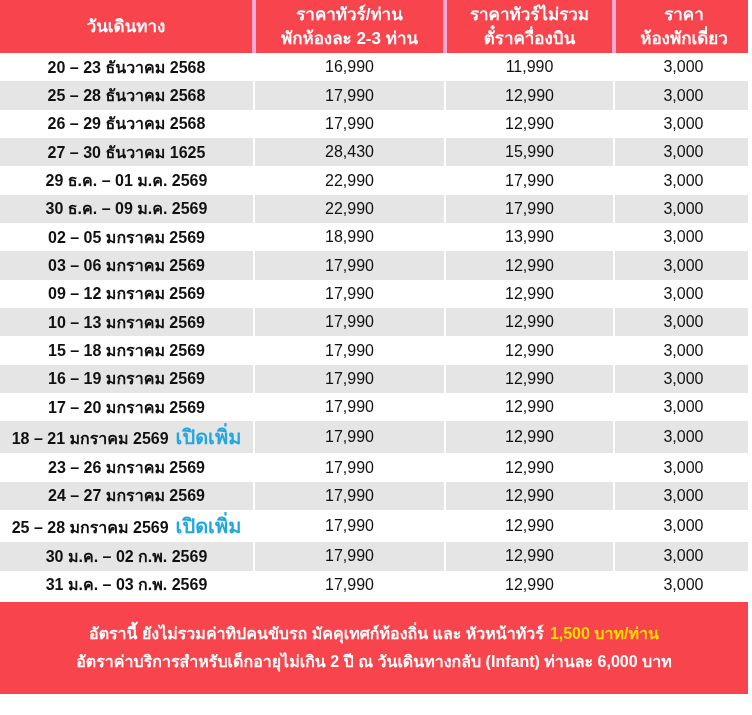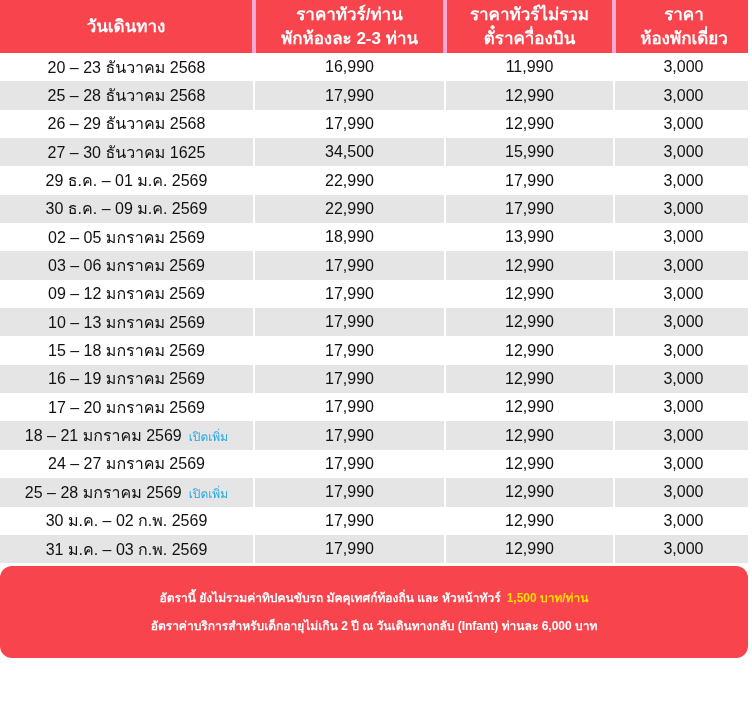--- a/index.html
+++ b/index.html
@@ -45,41 +45,40 @@
   tbody td {
     height: 28.35px;
     padding: 0 4px;
     text-align: center;
     vertical-align: middle;
     font-size: 16px;
     color: var(--ink);
     white-space: nowrap;
     border-left: 2px solid #ffffff;
   }
-  tbody td:first-child { border-left: none; }
+  tbody td:first-child { border-left: none; font-weight: bold; }
   tbody tr:nth-child(even) td { background: var(--stripe); }
   .note {
     color: var(--blue);
-    font-size: 12px;
+    font-size: 20px;
     margin-left: 7px;
   }
   .footer {
     margin-top: 3px;
     height: 92px;
     background: var(--red);
     color: #ffffff;
     font-weight: 700;
-    font-size: 12px;
+    font-size: 16px;
     line-height: 28px;
     display: flex;
     flex-direction: column;
     align-items: center;
     justify-content: center;
     text-align: center;
-    border-radius: 12px;
   }
   .footer .highlight {
     color: var(--yellow);
     margin-left: 6px;
   }
 </style>
 </head>
 <body>
 
 <div class="page">
@@ -128,21 +127,21 @@
 
     <tr>
       <td><span>26 – 29 ธันวาคม 2568</span></td>
       <td>17,990</td>
       <td>12,990</td>
       <td>3,000</td>
     </tr>
 
     <tr>
       <td><span>27 – 30 ธันวาคม 1625</span></td>
-      <td>34,500</td>
+      <td>28,430</td>
       <td>15,990</td>
       <td>3,000</td>
     </tr>
 
     <tr>
       <td><span>29 ธ.ค. – 01 ม.ค. 2569</span></td>
       <td>22,990</td>
       <td>17,990</td>
       <td>3,000</td>
     </tr>
@@ -203,20 +202,26 @@
       <td>3,000</td>
     </tr>
 
     <tr>
       <td><span>18 – 21 มกราคม 2569</span><span class="note">เปิดเพิ่ม</span></td>
       <td>17,990</td>
       <td>12,990</td>
       <td>3,000</td>
     </tr>
 
+    <tr>
+      <td><span>23 – 26 มกราคม 2569</span></td>
+      <td>17,990</td>
+      <td>12,990</td>
+      <td>3,000</td>
+    </tr>
 
     <tr>
       <td><span>24 – 27 มกราคม 2569</span></td>
       <td>17,990</td>
       <td>12,990</td>
       <td>3,000</td>
     </tr>
 
     <tr>
       <td><span>25 – 28 มกราคม 2569</span><span class="note">เปิดเพิ่ม</span></td>

